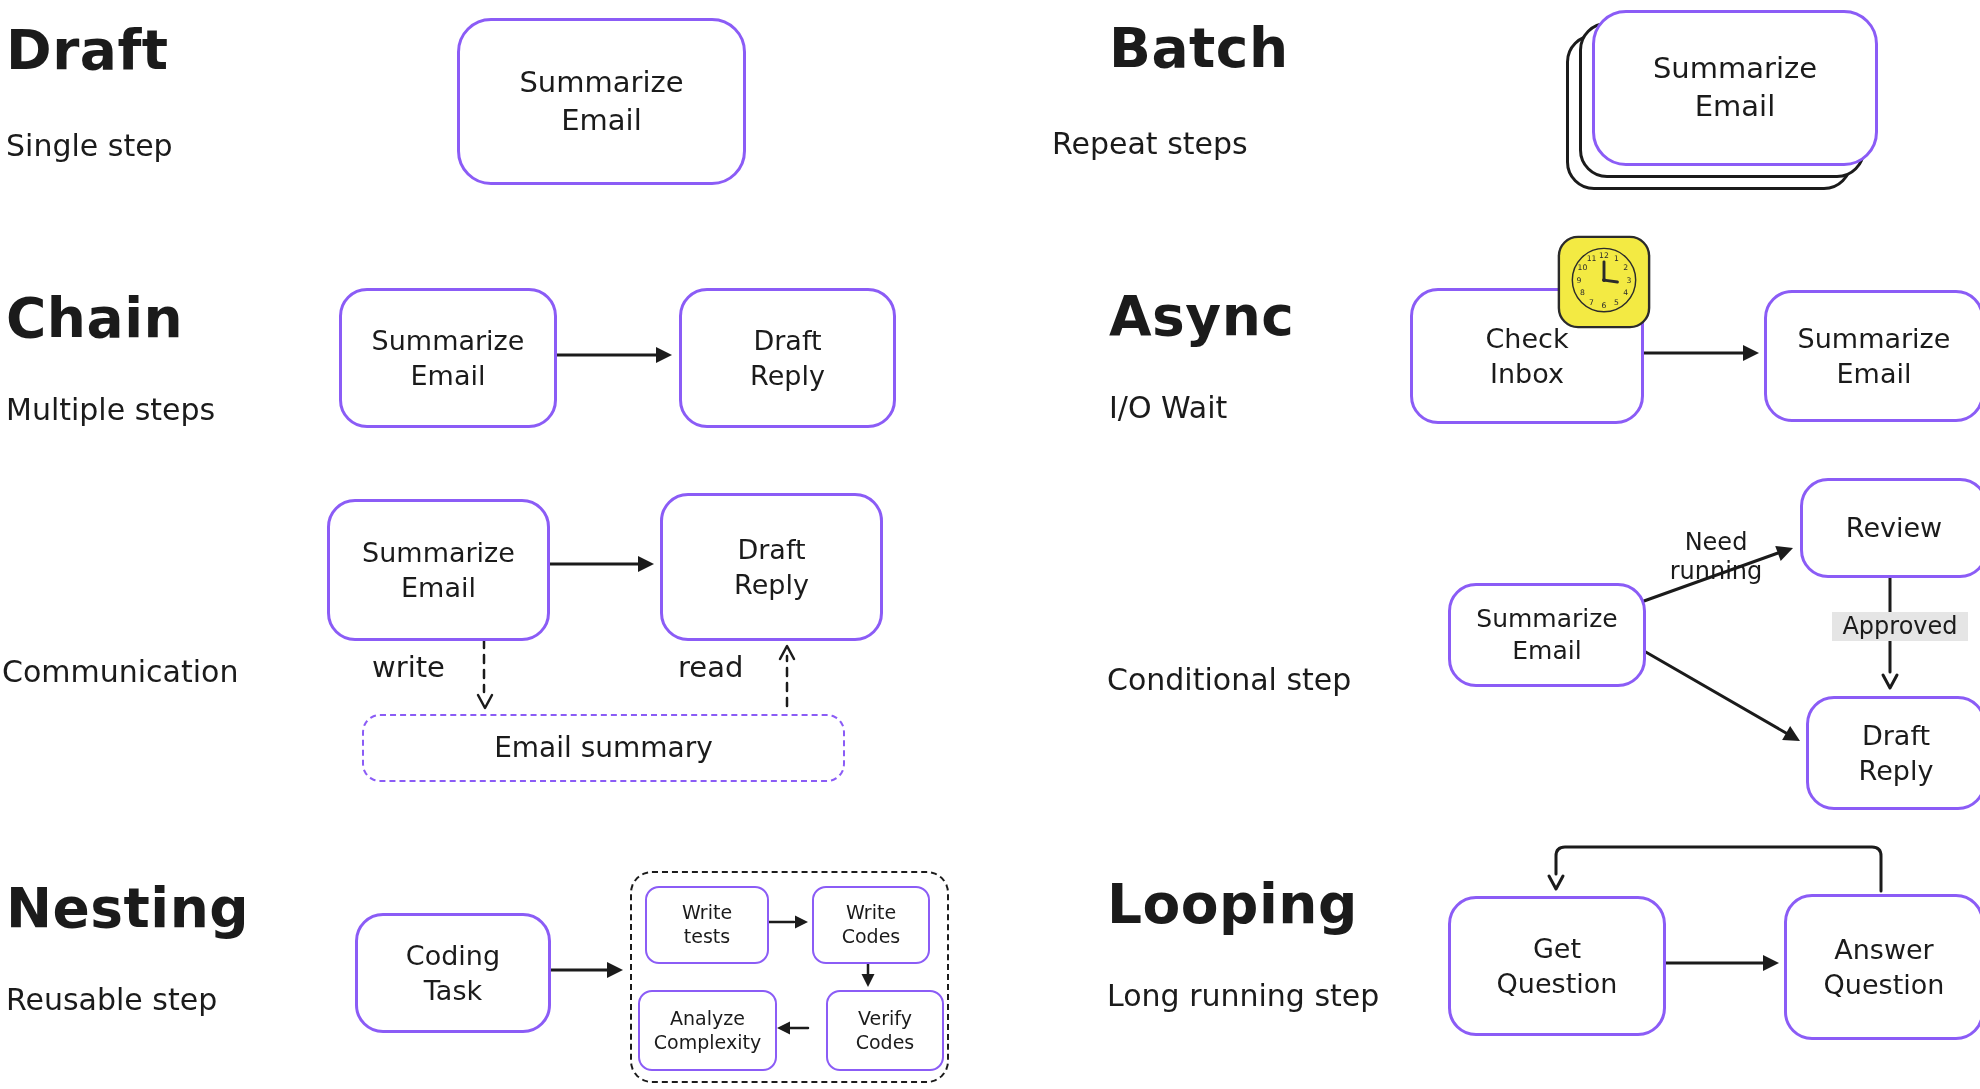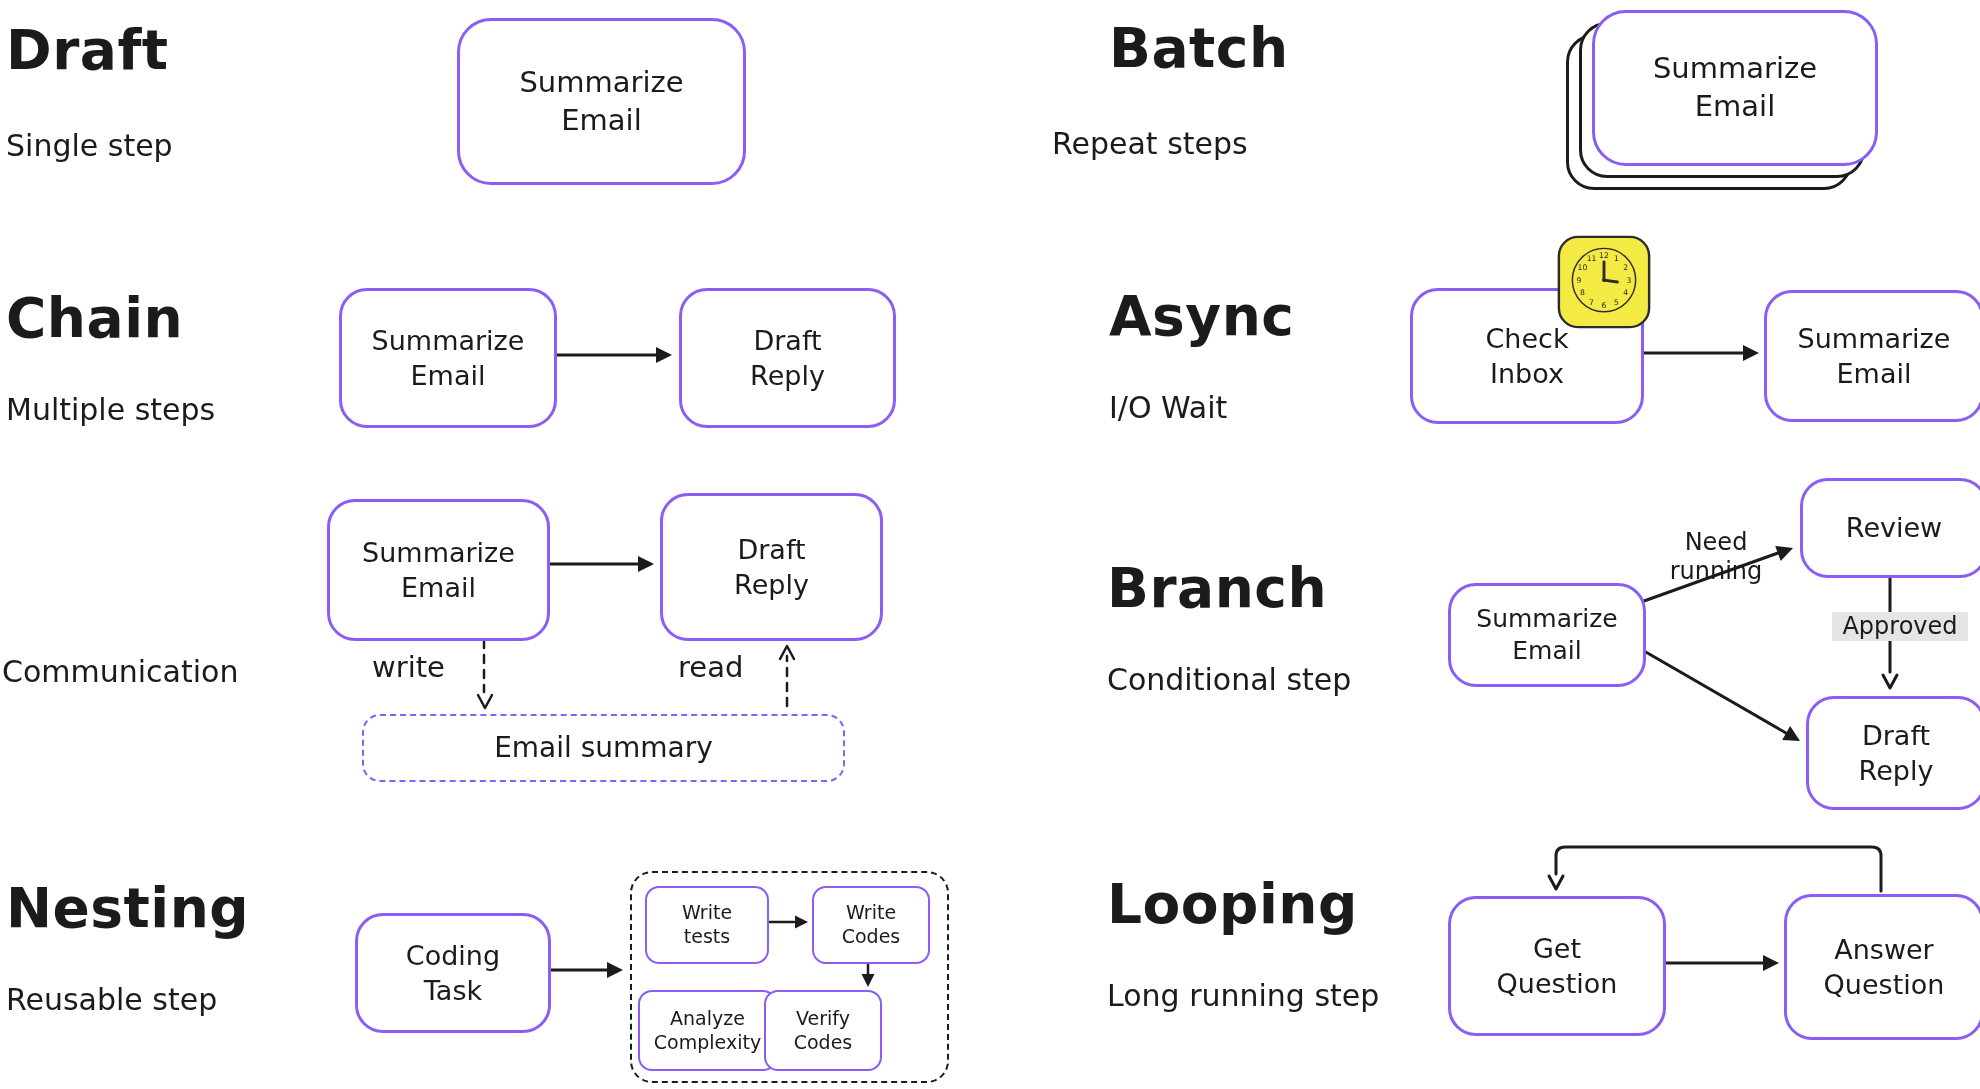--- a/index.html
+++ b/index.html
@@ -51,21 +51,21 @@
   <div class="subtitle" style="left:6px;top:982px">Reusable step</div>
   <div class="box" style="left:355px;top:913px;width:190px;height:114px">Coding
 Task</div>
   <div class="container-dashed" style="left:630px;top:871px;width:315px;height:208px"></div>
   <div class="box sm" style="left:645px;top:886px;width:120px;height:74px">Write
 tests</div>
   <div class="box sm" style="left:812px;top:886px;width:114px;height:74px">Write
 Codes</div>
   <div class="box sm" style="left:638px;top:990px;width:135px;height:77px">Analyze
 Complexity</div>
-  <div class="box sm" style="left:764px;top:990px;width:114px;height:77px">Verify
+  <div class="box sm" style="left:826px;top:990px;width:114px;height:77px">Verify
 Codes</div>
 
   <div class="title" style="left:1109px;top:16px">Batch</div>
   <div class="subtitle" style="left:1052px;top:126px">Repeat steps</div>
   <div class="stack-card" style="left:1566px;top:34px;width:280px;height:150px;z-index:1"></div>
   <div class="stack-card" style="left:1579px;top:22px;width:280px;height:150px;z-index:2"></div>
   <div class="box lg" style="left:1592px;top:10px;width:280px;height:150px">Summarize
 Email</div>
 
   <div class="title" style="left:1109px;top:284px">Async</div>
@@ -89,21 +89,20 @@
         <text x="27.5" y="64.0" text-anchor="middle" font-size="8" fill="#2b2b2b">8</text>
         <text x="24.0" y="51.0" text-anchor="middle" font-size="8" fill="#2b2b2b">9</text>
         <text x="27.5" y="38.0" text-anchor="middle" font-size="8" fill="#2b2b2b">10</text>
         <text x="37.0" y="28.5" text-anchor="middle" font-size="8" fill="#2b2b2b">11</text>
       </g>
     <path d="M50,48 L50,29" stroke="#2b2b2b" stroke-width="3" stroke-linecap="round"></path>
     <path d="M50,48 L64,50" stroke="#2b2b2b" stroke-width="3" stroke-linecap="round"></path>
     <circle cx="50" cy="48" r="2" fill="#2b2b2b"></circle>
   </svg>
 
-  <div class="title" style="left:1107px;top:556px">Branch</div>
   <div class="subtitle" style="left:1107px;top:662px">Conditional step</div>
   <div class="box" style="left:1448px;top:583px;width:192px;height:98px;font-size:25px">Summarize
 Email</div>
   <div class="box" style="left:1800px;top:478px;width:182px;height:94px">Review</div>
   <div class="box" style="left:1806px;top:696px;width:174px;height:108px">Draft
 Reply</div>
   <div class="edge-label" style="left:1660px;top:528px;width:112px">Need
 running</div>
   <div class="edge-label bg" style="left:1832px;top:612px;width:128px">Approved</div>
 

